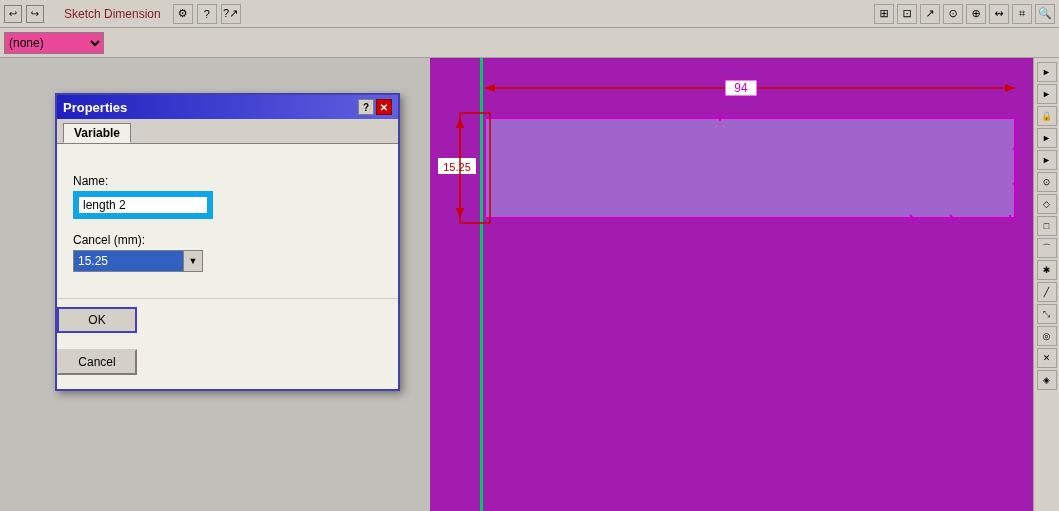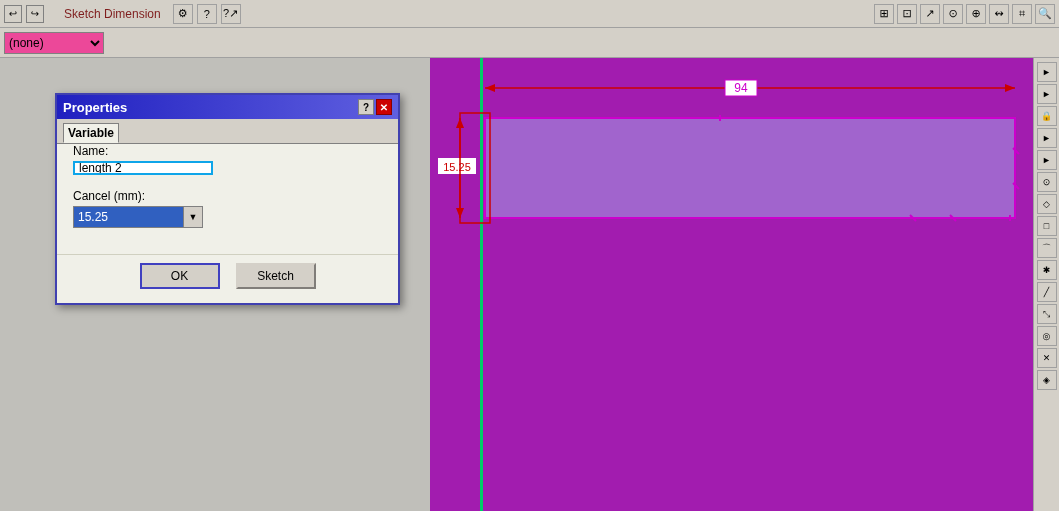--- a/index.html
+++ b/index.html
@@ -168,52 +168,52 @@
     }
 
     
     .tab-strip {
       background: #d4d0c8;
       border-bottom: 1px solid #808080;
       padding: 4px 6px 0;
       display: flex;
     }
     .tab {
-      padding: 2px 4px;
+      padding: 2px 10px;
       background: #e8e8e0;
       border: 1px solid #808080;
       border-bottom: none;
       font-size: 12px;
       cursor: pointer;
       margin-right: 2px;
     }
     .tab.active {
       background: #f0f0e8;
       border-bottom: 1px solid #f0f0e8;
       font-weight: bold;
     }
 
     
     .dialog-body {
-      padding: 0 16px 12px;
+      padding: 30px 16px 12px;
     }
     .field-group {
       margin-bottom: 14px;
     }
     .field-label {
       font-size: 12px;
       color: #000;
       margin-bottom: 3px;
       display: block;
     }
     .text-input {
       width: 140px;
-      height: 14px;
-      font-size: 12px;
-      border: 2px solid #0ea5e9;
+      height: 28px;
+      font-size: 12px;
+      border: 6px solid #0ea5e9;
       padding: 1px 4px;
       background: white;
     }
     .combo-row {
       display: flex;
       align-items: center;
       gap: 0;
     }
     .combo-input {
       width: 110px;
@@ -235,20 +235,21 @@
       font-size: 9px;
     }
 
     
     .dialog-buttons {
       display: flex;
       justify-content: center;
       gap: 16px;
       padding: 8px 0 14px;
       border-top: 1px solid #d0d0c0;
+      flex-direction: column;
     }
     .dlg-ok-btn, .dlg-cancel-btn {
       width: 80px;
       height: 26px;
       font-size: 12px;
       cursor: pointer;
       border: 2px outset #d4d0c8;
       background: #d4d0c8;
     }
     .dlg-ok-btn {
@@ -311,21 +312,21 @@
           <label class="field-label">Cancel (mm):</label>
           <div class="combo-row">
             <input type="text" class="combo-input" value="15.25" style="">
             <div class="combo-arrow">▼</div>
           </div>
         </div>
       </div>
 
       <div class="dialog-buttons">
         <button class="dlg-ok-btn">OK</button>
-        <button class="dlg-cancel-btn">Sketch</button>
+        <button class="dlg-cancel-btn">Cancel</button>
       </div>
     </div>
 
   </div>
 
   <div class="right-panel">
 
     <div class="green-line"></div>
 
     <svg style="position:absolute;top:0;left:0;width:100%;height:100%;">

